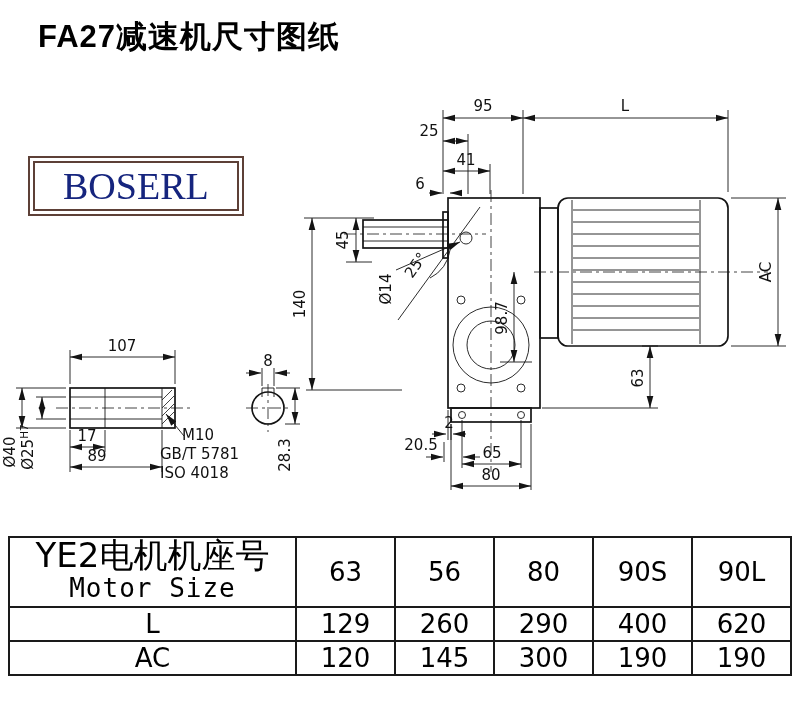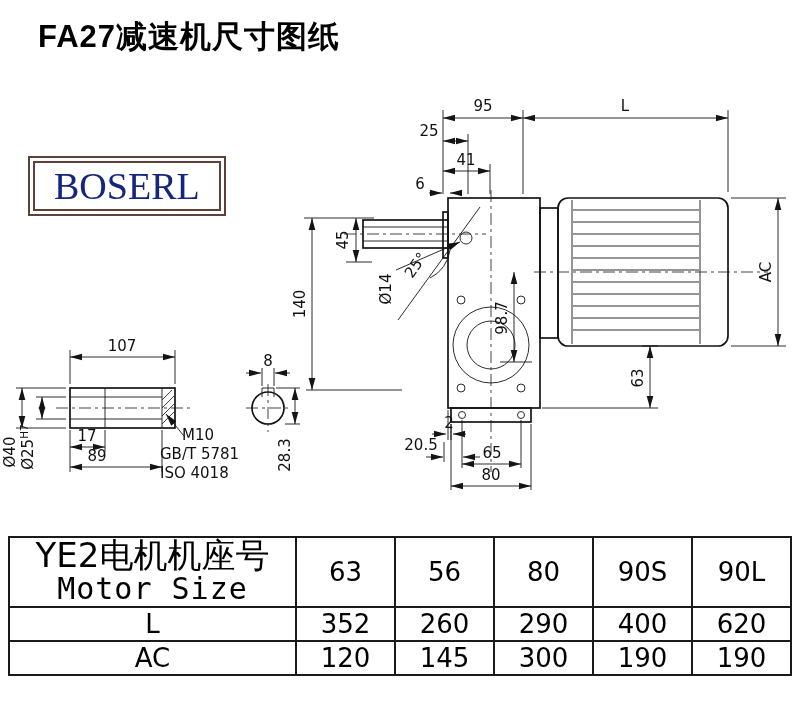--- a/index.html
+++ b/index.html
@@ -1,35 +1,35 @@
 <!DOCTYPE html>
 <html><head>
 <meta charset="utf-8">
 <style>
   * { margin:0; padding:0; box-sizing:border-box; }
   html,body { width:800px; height:708px; }
   body { background:#ffffff; position:relative; font-family:"Liberation Sans",sans-serif; overflow:hidden; }
   .canvas { position:relative; width:800px; height:584px; background:#ffffff; }
   .title { position:absolute; left:38px; top:16px; font-size:31px; font-weight:bold; color:#000; letter-spacing:1px; font-family:"Liberation Sans",sans-serif; }
   .logo-outer { position:absolute; left:28px; top:156px; border:2px solid #5d4037; padding:3px; background:#fff; }
-  .logo-inner { border:2px solid #5d4037; padding:0 19px; font-family:"Liberation Serif",serif; font-size:38px; line-height:46px; color:#16257e; }
+  .logo-inner { border:2px solid #5d4037; padding:0 28px; font-family:"Liberation Serif",serif; font-size:38px; line-height:46px; color:#16257e; }
   svg.draw { position:absolute; left:0; top:0; }
   .ol   { fill:none; stroke:#141414; stroke-width:1.7; }
   .thin { fill:none; stroke:#141414; stroke-width:0.9; }
   .dim  { fill:none; stroke:#141414; stroke-width:0.9; }
   .cl   { fill:none; stroke:#141414; stroke-width:0.8; stroke-dasharray:12 4 3 4; }
   .hatch{ stroke:#141414; stroke-width:0.8; }
   text.d { font-family:"DejaVu Sans",sans-serif; font-size:15px; fill:#111; }
   table.spec { position:absolute; left:8px; top:536px; width:784px; border-collapse:collapse; table-layout:fixed; background:#fff; }
   .spec td { border:2px solid #1a1a1a; text-align:center; vertical-align:middle; font-family:"DejaVu Sans",sans-serif; font-size:26px; color:#000; }
   .spec td.c0 { width:287px; }
   .spec tr.hrow td { height:70px; }
   .spec tr.vrow td { height:34px; }
   .hcell div { line-height:33px; font-size:34px; }
-  .hcell .l2 { font-family:"DejaVu Sans Mono",monospace; font-size:30px; letter-spacing:1px; }
+  .hcell .l2 { font-family:"DejaVu Sans Mono",monospace; font-size:26px; letter-spacing:1px; }
 </style>
 </head>
 <body>
 
 <div class="canvas">
 
   <div class="title">FA27减速机尺寸图纸</div>
 
   <div class="logo-outer">
     <div class="logo-inner">BOSERL</div>
@@ -225,21 +225,21 @@
         <div class="l2">Motor Size</div>
       </td>
       <td>63</td>
       <td>56</td>
       <td>80</td>
       <td>90S</td>
       <td>90L</td>
     </tr>
     <tr class="vrow">
       <td class="c0">L</td>
-      <td>352</td>
+      <td>129</td>
       <td>260</td>
       <td>290</td>
       <td>400</td>
       <td>620</td>
     </tr>
     <tr class="vrow">
       <td class="c0">AC</td>
       <td>120</td>
       <td>145</td>
       <td>300</td>

